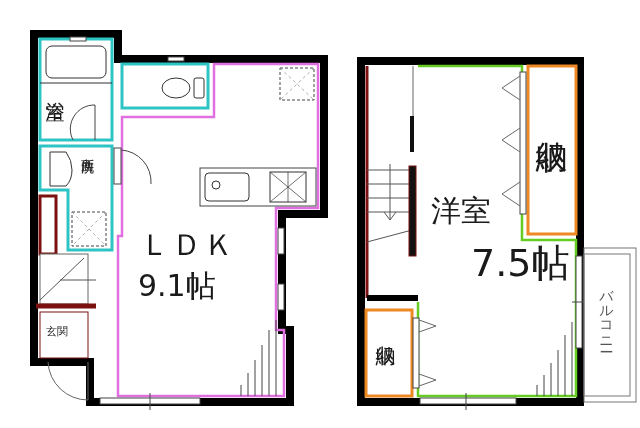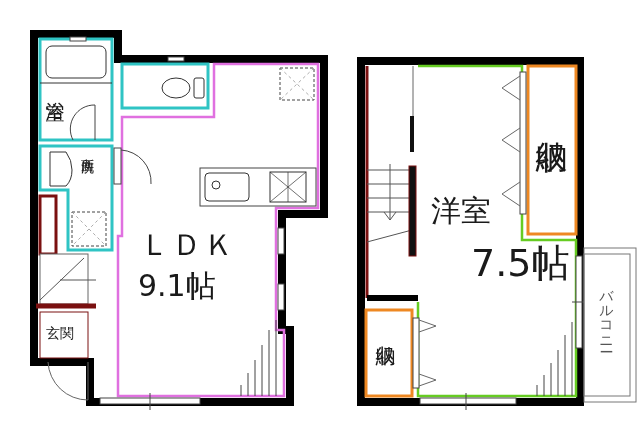--- a/index.html
+++ b/index.html
@@ -125,21 +125,21 @@
       <line x1="537" y1="385" x2="537" y2="396"></line>
     </g>
 
     <rect x="584" y="248" width="52" height="154" fill="#fff" stroke="#777" stroke-width="1"></rect>
     <rect x="584" y="254" width="46" height="142" fill="none" stroke="#777" stroke-width="1"></rect>
   </g>
 </svg>
 
 <div class="lbl vert" style="left:46px;top:87px;font-size:19px;">浴室</div>
 <div class="lbl vert" style="left:81px;top:150px;font-size:13px;letter-spacing:-1px;">洗面所</div>
-<div class="lbl" style="left:46px;top:326px;font-size:14px;">玄関</div>
+<div class="lbl" style="left:46px;top:326px;font-size:11px;">玄関</div>
 <div class="lbl" style="left:140px;top:230px;font-size:30px;letter-spacing:2px;">ＬＤＫ</div>
 <div class="lbl" style="left:138px;top:263px;font-size:30px;margin-top:8px;">9.1帖</div>
 
 <div class="lbl" style="left:431px;top:196px;font-size:30px;">洋室</div>
 <div class="lbl" style="left:430px;top:244px;font-size:38px;margin-left:41px;">7.5帖</div>
 <div class="lbl vert" style="left:536px;top:116px;font-size:32px;">収納</div>
 <div class="lbl vert" style="left:376px;top:330px;font-size:20px;">収納</div>
 <div class="lbl vert" style="left:600px;top:280px;font-size:14px;color:#555;">バルコニー</div>
 
 </body></html>

